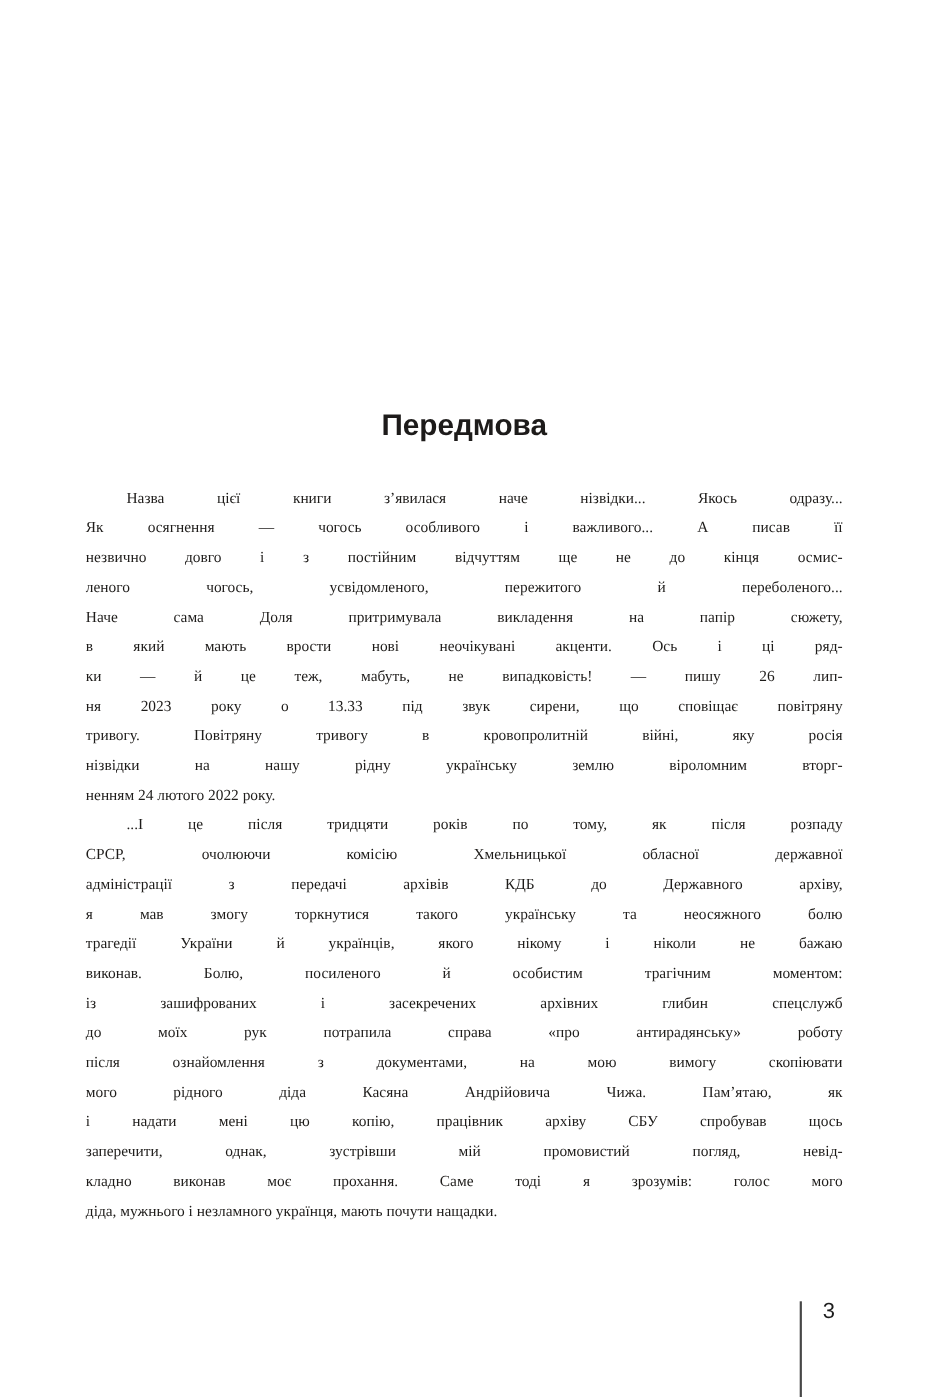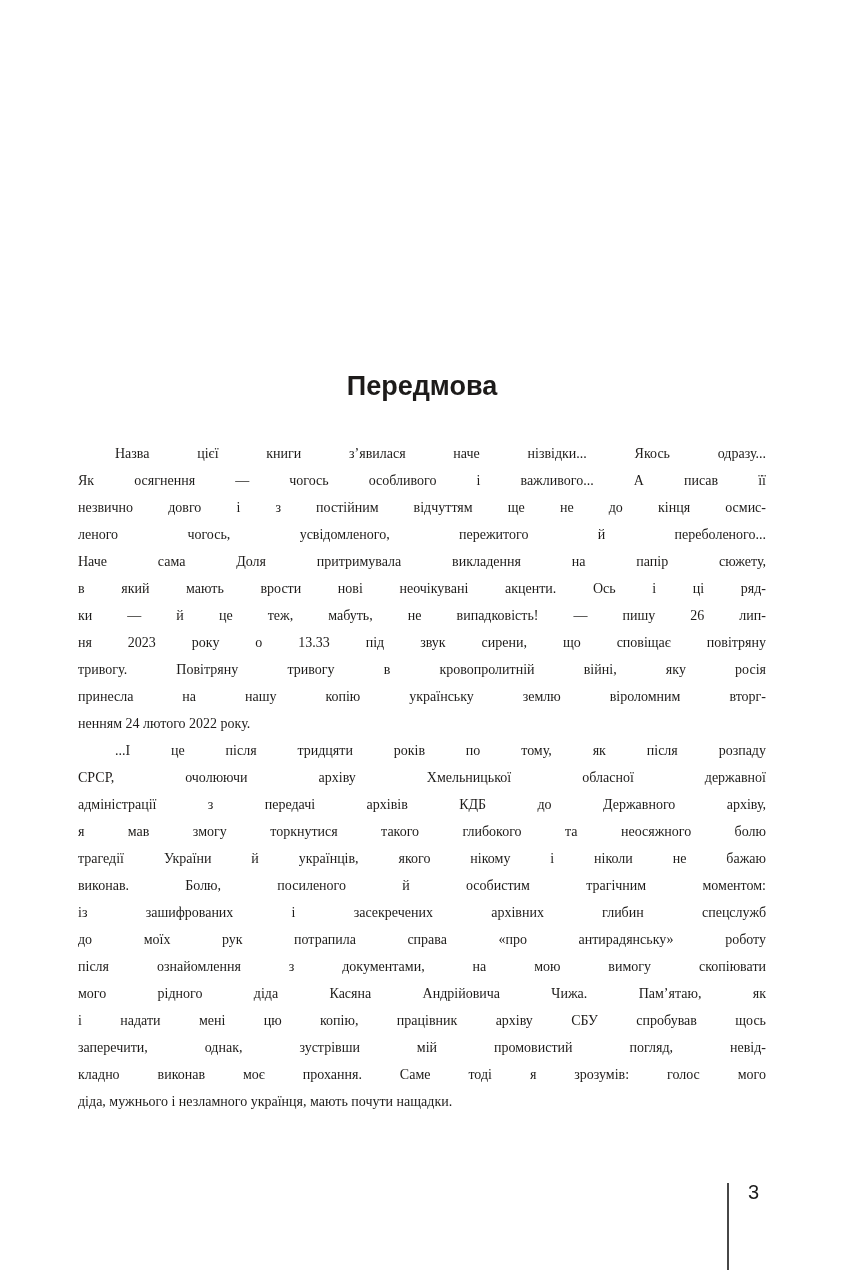--- a/index.html
+++ b/index.html
@@ -64,26 +64,26 @@
   <div class="body-text">
       <div class="line first">Назва цієї книги з’явилася наче нізвідки... Якось одразу...</div>
       <div class="line">Як осягнення — чогось особливого і важливого... А писав її</div>
       <div class="line">незвично довго і з постійним відчуттям ще не до кінця осмис-</div>
       <div class="line">леного чогось, усвідомленого, пережитого й переболеного...</div>
       <div class="line">Наче сама Доля притримувала викладення на папір сюжету,</div>
       <div class="line">в який мають врости нові неочікувані акценти. Ось і ці ряд-</div>
       <div class="line">ки — й це теж, мабуть, не випадковість! — пишу 26 лип-</div>
       <div class="line">ня 2023 року о 13.33 під звук сирени, що сповіщає повітряну</div>
       <div class="line">тривогу. Повітряну тривогу в кровопролитній війні, яку росія</div>
-      <div class="line">принесла на нашу копію українську землю віроломним вторг-</div>
+      <div class="line">нізвідки на нашу рідну українську землю віроломним вторг-</div>
       <div class="line last">ненням 24 лютого 2022 року.</div>
       <div class="line first">...І це після тридцяти років по тому, як після розпаду</div>
-      <div class="line">СРСР, очолюючи архіву Хмельницької обласної державної</div>
+      <div class="line">СРСР, очолюючи комісію Хмельницької обласної державної</div>
       <div class="line">адміністрації з передачі архівів КДБ до Державного архіву,</div>
-      <div class="line">я мав змогу торкнутися такого глибокого та неосяжного болю</div>
+      <div class="line">я мав змогу торкнутися такого українську та неосяжного болю</div>
       <div class="line">трагедії України й українців, якого нікому і ніколи не бажаю</div>
       <div class="line">виконав. Болю, посиленого й особистим трагічним моментом:</div>
       <div class="line">із зашифрованих і засекречених архівних глибин спецслужб</div>
       <div class="line">до моїх рук потрапила справа «про антирадянську» роботу</div>
       <div class="line">після ознайомлення з документами, на мою вимогу скопіювати</div>
       <div class="line">мого рідного діда Касяна Андрійовича Чижа. Пам’ятаю, як</div>
       <div class="line">і надати мені цю копію, працівник архіву СБУ спробував щось</div>
       <div class="line">заперечити, однак, зустрівши мій промовистий погляд, невід-</div>
       <div class="line">кладно виконав моє прохання. Саме тоді я зрозумів: голос мого</div>
       <div class="line last">діда, мужнього і незламного українця, мають почути нащадки.</div>

